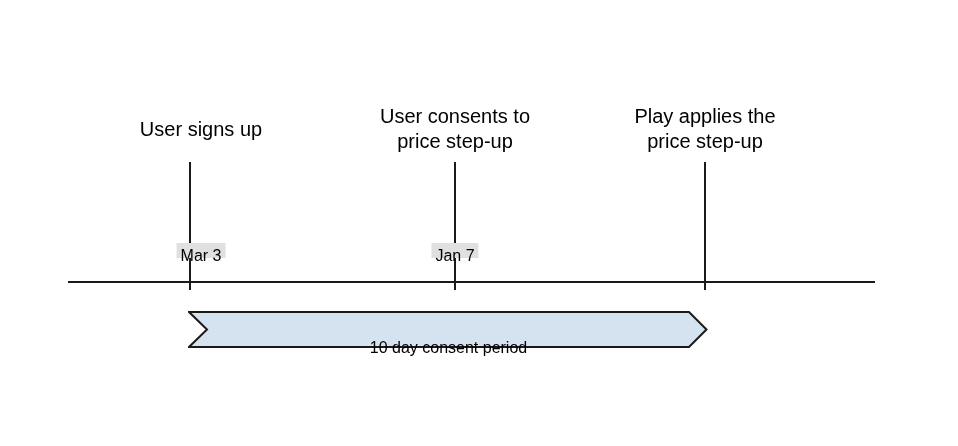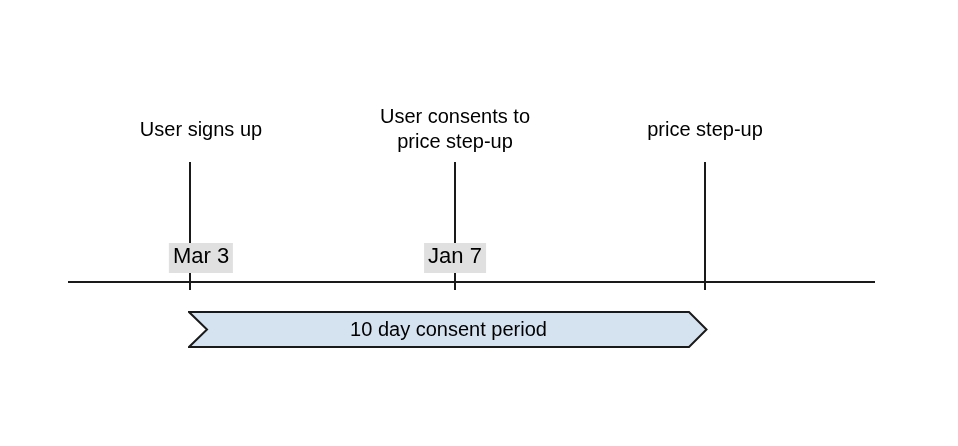--- a/index.html
+++ b/index.html
@@ -52,23 +52,23 @@
     width: 2px;
     height: 128px;
     background: var(--line);
     z-index: 1;
   }
   .date-chip {
     position: absolute;
     top: 243px;
     transform: translateX(-50%);
     background: var(--chip-bg);
-    font-size: 22px;
+    font-size: 16px;
     line-height: 25px;
-    height: 30px;
+    height: 15px;
     padding: 0 4px;
     white-space: nowrap;
     z-index: 2;
   }
   .ev1 { left: 190px; margin-left: 11px; }
   .ev2 { left: 455px; }
   .ev3 { left: 705px; }
   .tick1 { left: 189px; }
   .tick2 { left: 454px; }
   .tick3 { left: 704px; }
@@ -82,27 +82,27 @@
   }
   .banner-svg polygon {
     fill: var(--banner-fill);
     stroke: var(--banner-border);
     stroke-width: 2;
     stroke-linejoin: miter;
   }
   .banner-label {
     position: absolute;
     left: 188px;
-    top: 311px;
+    top: 329px;
     width: 521px;
     height: 37px;
     display: flex;
     align-items: center;
     justify-content: center;
-    font-size: 20px;
+    font-size: 16px;
     z-index: 2;
   }
 </style>
 </head>
 <body>
 
 <div class="stage">
 
   <div class="axis"></div>
 
@@ -113,20 +113,21 @@
   <div class="date-chip ev1">Mar 3</div>
 
   <div class="event-label ev2">
     <div>User consents to</div>
     <div>price step-up</div>
   </div>
   <div class="tick-line tick2"></div>
   <div class="date-chip ev2">Jan 7</div>
 
   <div class="event-label ev3">
+    <div>Play applies the</div>
     <div>price step-up</div>
   </div>
   <div class="tick-line tick3"></div>
 
   <svg class="banner-svg" viewBox="0 0 521 37" aria-hidden="true">
     <polygon points="1,1 501,1 518.5,18.5 501,36 1,36 19,18.5"></polygon>
   </svg>
   <div class="banner-label">10 day consent period</div>
 
 </div>

